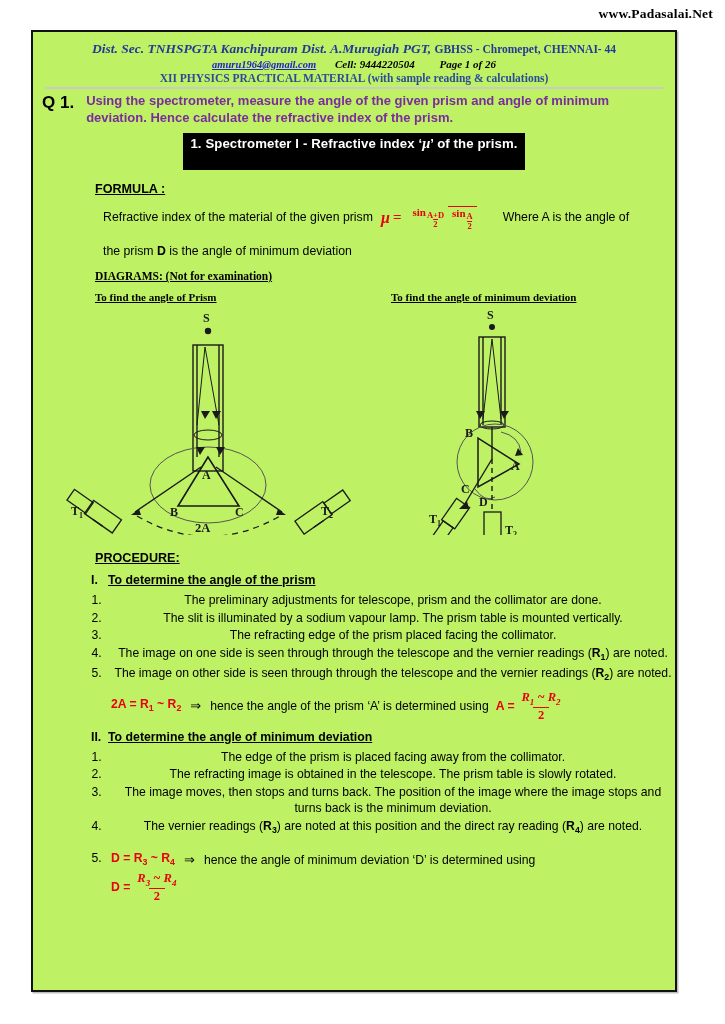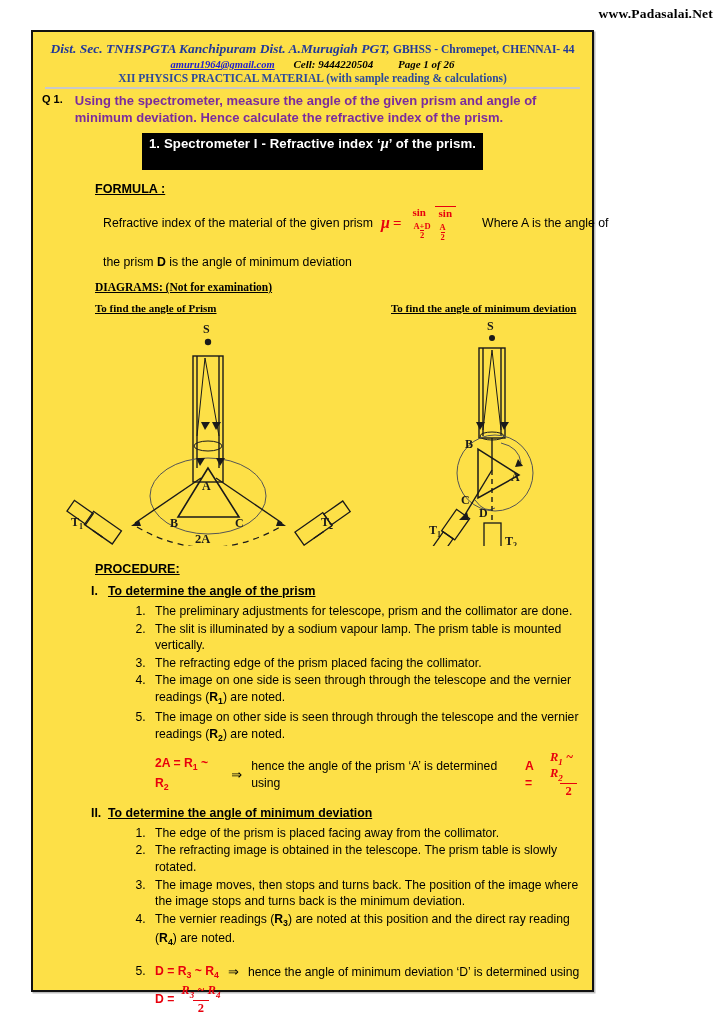--- a/index.html
+++ b/index.html
@@ -12,24 +12,24 @@
     overflow:hidden;
   }
   .watermark{
     position:absolute; top:6px; right:12px;
     font-family:"Liberation Serif",serif;
     font-weight:bold; font-size:13.5px; color:#000;
     letter-spacing:.2px;
   }
   .page-frame{
     position:absolute; left:31px; top:30px;
-    width:563px; height:962px;
+    width:646px; height:962px;
     border:2px solid #111;
     box-shadow:1.5px 1.5px 0 #bdbdbd;
-    background:#fde047;
+    background:#bef264;
     box-sizing:border-box;
   }
   .inner{position:absolute;left:0;top:0;right:0;bottom:0;padding:0;}
 
   
   .hdr-line1{
     text-align:center; margin-top:9px;
     font-family:"Liberation Serif",serif;
     font-style:italic; font-weight:bold;
     font-size:13.5px; color:#22399a; white-space:nowrap;
@@ -53,21 +53,21 @@
     font-family:"Liberation Serif",serif;
     font-weight:bold; font-size:11.5px; color:#2d4a9a;
   }
   .hdr-rule{
     margin:3px 12px 0 12px; height:2px; background:#c9c9c9;
   }
 
   
   .qrow{ display:flex; margin:4px 0 0 0; padding:0 16px 0 9px;}
   .qlabel{
-    font-weight:bold; font-size:11px; color:#000;
+    font-weight:bold; font-size:17px; color:#000;
     flex:0 0 auto; padding-right:12px; white-space:nowrap;
   }
   .qtext{
     color:#7a2b9e; font-weight:bold; font-size:13px; line-height:1.27;
   }
 
   
   .banner-wrap{ text-align:center; margin-top:7px;}
   .banner{
     display:inline-block; background:#000; color:#fff;
@@ -118,21 +118,21 @@
   .diag-t2{ position:absolute; left:358px; top:0;
     font-family:"Liberation Serif",serif; font-weight:bold; font-size:11px;
     text-decoration:underline;}
   .diag-area{ position:relative; height:232px;}
 
   
   .roman{ display:flex; margin-top:8px; padding-left:58px;}
   .roman .num{ font-weight:bold; font-size:12.3px; width:17px; flex:0 0 17px;}
   .roman .txt{ font-weight:bold; font-size:12.3px; text-decoration:underline;text-align:right;}
 
-  ol.steps{ margin:5px 0 0 0; padding-left:116px; font-size:12.2px; line-height:1.36;}
+  ol.steps{ margin:5px 0 0 0; padding-left:72px; font-size:12.2px; line-height:1.36;text-align:center;}
   ol.steps li{ margin:0 0 1px 0; padding-left:6px;}
   ol.steps li b{ font-weight:bold;}
   .red{ color:#e8000d; font-weight:bold;}
   sub{ font-size:.72em;}
 
   .step-frac{
     display:inline-flex; flex-direction:column; align-items:center;
     color:#e8000d; font-family:"Liberation Serif",serif; font-weight:bold;
     line-height:1; vertical-align:middle; margin-left:2px;
   }

